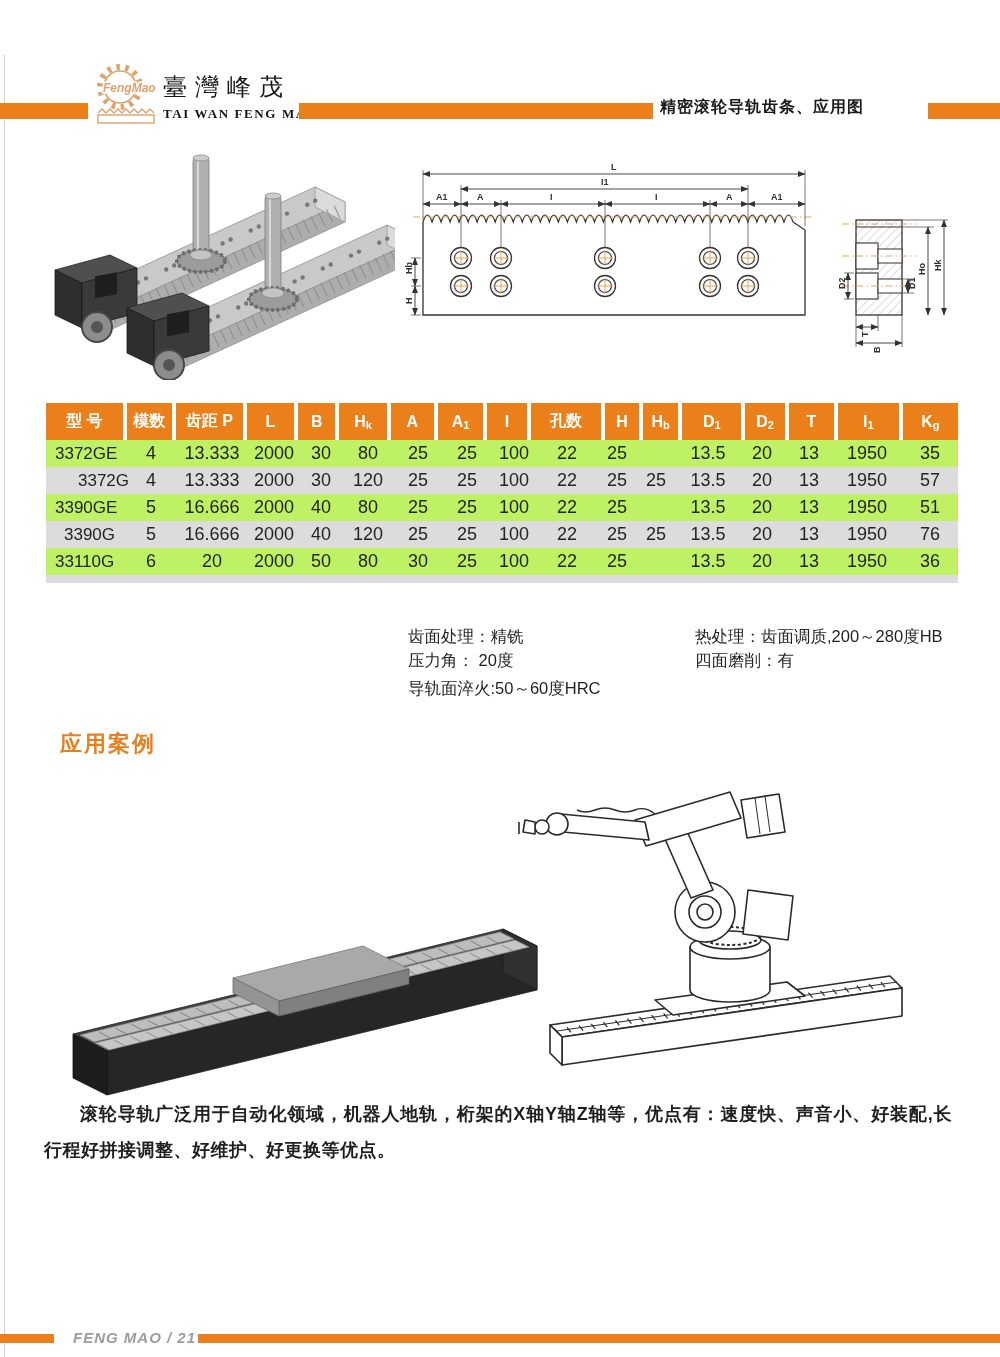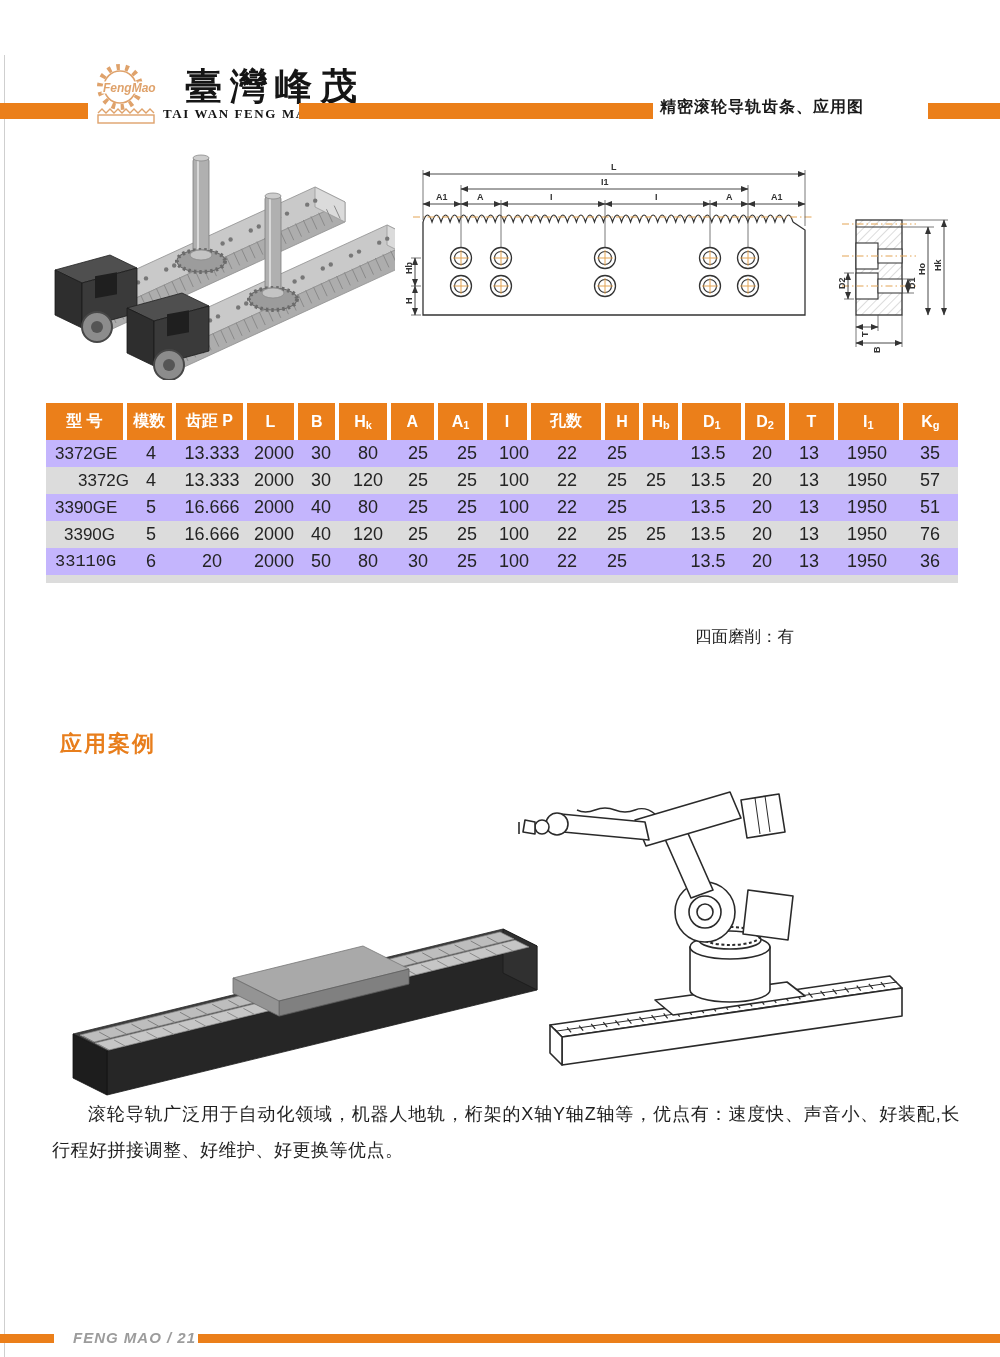--- a/index.html
+++ b/index.html
@@ -3,33 +3,33 @@
 <meta charset="utf-8">
 <style>
   html,body{margin:0;padding:0;background:#ffffff;}
   .page{position:relative;width:1000px;height:1357px;background:#fff;overflow:hidden;
         font-family:"Liberation Sans",sans-serif;color:#222;}
   .abs{position:absolute;}
   .bar{background:#EB7F1A;}
   .pageline{position:absolute;left:4px;top:55px;width:1px;height:1302px;background:#cfcfcf;}
 
   
-  .company-cn{font-family:"Liberation Serif",serif;font-weight:bold;font-size:37px;
-              letter-spacing:8px;color:#151515;line-height:30px;white-space:nowrap;margin-left:22px;}
+  .company-cn{font-family:"Liberation Serif",serif;font-weight:normal;font-size:24px;
+              letter-spacing:8px;color:#151515;line-height:30px;white-space:nowrap;}
   .company-en{font-family:"Liberation Serif",serif;font-weight:bold;font-size:13px;
               letter-spacing:1.6px;color:#151515;line-height:15px;white-space:nowrap;}
   .page-title{font-size:16px;font-weight:bold;color:#1a1a1a;letter-spacing:1px;white-space:nowrap;}
 
   
   .spec-table{position:absolute;left:46px;top:403px;width:912px;}
   .thead{display:flex;gap:4px;justify-content:flex-end;}
   .th{height:37px;background:#EB7F1A;color:#fff;display:flex;align-items:center;justify-content:center;
       font-weight:bold;font-size:16px;box-sizing:border-box;}
   .th .sub{font-size:11px;margin-top:7px;}
-  .tr{display:flex;gap:4px;background:#c4b5fd;}
+  .tr{display:flex;gap:4px;background:#bef264;}
   .tr.alt{background:#DCDCDC;}
   .td{height:27px;line-height:27px;text-align:center;font-size:18px;color:#242424;box-sizing:border-box;}
   .td.first{text-align:left;padding-left:9px;font-size:17px;}
   .tstrip{height:8px;background:#DCDCDC;margin-top:0px;}
 
   
   .specs{font-size:16.5px;line-height:24px;color:#1f1f1f;white-space:nowrap;}
   .app-heading{font-size:22px;font-weight:bold;color:#E87E1C;letter-spacing:2px;}
   .descr{font-size:18px;line-height:36px;color:#1f1f1f;text-indent:36px;letter-spacing:0.5px;text-align:justify;}
 
@@ -404,21 +404,21 @@
           <div class="td" style="width: 58px;">22</div>
           <div class="td" style="width: 34px;">25</div>
           <div class="td" style="width: 36px;">25</div>
           <div class="td" style="width: 60px;">13.5</div>
           <div class="td" style="width: 40px;">20</div>
           <div class="td" style="width: 46px;">13</div>
           <div class="td" style="width: 62px;">1950</div>
           <div class="td" style="width: 56px;">76</div>
         </div>
         <div class="tr">
-          <div class="td first" style="width: 78px; font-family: Liberation Mono, monospace;">33110G</div>
+          <div class="td first" style="width: 78px;">33110G</div>
           <div class="td" style="width: 46px;">6</div>
           <div class="td" style="width: 68px;">20</div>
           <div class="td" style="width: 48px;">2000</div>
           <div class="td" style="width: 38px;">50</div>
           <div class="td" style="width: 48px;">80</div>
           <div class="td" style="width: 44px;">30</div>
           <div class="td" style="width: 46px;">25</div>
           <div class="td" style="width: 40px;">100</div>
           <div class="td" style="width: 58px;">22</div>
           <div class="td" style="width: 34px;">25</div>
@@ -426,21 +426,27 @@
           <div class="td" style="width: 60px;">13.5</div>
           <div class="td" style="width: 40px;">20</div>
           <div class="td" style="width: 46px;">13</div>
           <div class="td" style="width: 62px;">1950</div>
           <div class="td" style="width: 56px;">36</div>
         </div>
       </div>
     <div class="tstrip"></div>
   </div>
 
+  <div class="abs specs" style="left:408px;top:624px;">
+    <div>齿面处理：精铣</div>
+    <div>压力角： 20度</div>
+    <div style="margin-top:4px;">导轨面淬火:50～60度HRC</div>
+  </div>
   <div class="abs specs" style="left:695px;top:624px;">
+    <div>热处理：齿面调质,200～280度HB</div>
     <div>四面磨削：有</div>
   </div>
 
   <div class="abs app-heading" style="left:60px;top:729px;">应用案例</div>
 
   <svg class="abs" style="left:58px;top:866px;" width="480" height="230" viewBox="0 0 480 230">
     <polygon points="15,168 445,63 479,80 49,185" fill="#3F3F3F" stroke="#2a2a2a" stroke-width="0.8"></polygon>
     <polygon points="49,185 479,80 479,124 49,229" fill="#262626" stroke="#1a1a1a" stroke-width="0.8"></polygon>
     <polygon points="15,168 49,185 49,229 15,212" fill="#1D1D1D" stroke="#111" stroke-width="0.8"></polygon>
     <polygon points="445,63 479,80 479,124 445,107" fill="#303030" stroke="#1a1a1a" stroke-width="0.8"></polygon>
@@ -567,18 +573,18 @@
       <polygon points="140,50 144,68 58,60 56,42"></polygon>
       <path d="M150,42 q-10,-8 -20,-4 q-10,4 -20,0 q-10,-4 -20,0 q-10,4 -18,0" fill="none" stroke-width="1.4"></path>
 
       <circle cx="52" cy="52" r="11"></circle>
       <circle cx="37" cy="55" r="7"></circle>
       <polygon points="20,48 30,50 30,62 18,60"></polygon>
       <line x1="14" y1="50" x2="14" y2="62"></line>
     </g>
   </svg>
 
-  <div class="abs descr" style="left:52px;top:1096px;width:908px;">滚轮导轨广泛用于自动化领域，机器人地轨，桁架的X轴Y轴Z轴等，优点有：速度快、声音小、好装配,长行程好拼接调整、好维护、好更换等优点。</div>
+  <div class="abs descr" style="left:44px;top:1096px;width:908px;font-weight:bold;">滚轮导轨广泛用于自动化领域，机器人地轨，桁架的X轴Y轴Z轴等，优点有：速度快、声音小、好装配,长行程好拼接调整、好维护、好更换等优点。</div>
 
   <div class="abs bar" style="left:0;top:1334px;width:54px;height:9px;"></div>
   <div class="abs footer-text" style="left:73px;top:1329px;">FENG MAO / 21</div>
   <div class="abs bar" style="left:198px;top:1334px;width:802px;height:9px;"></div>
 </div>
 
 </body></html>

